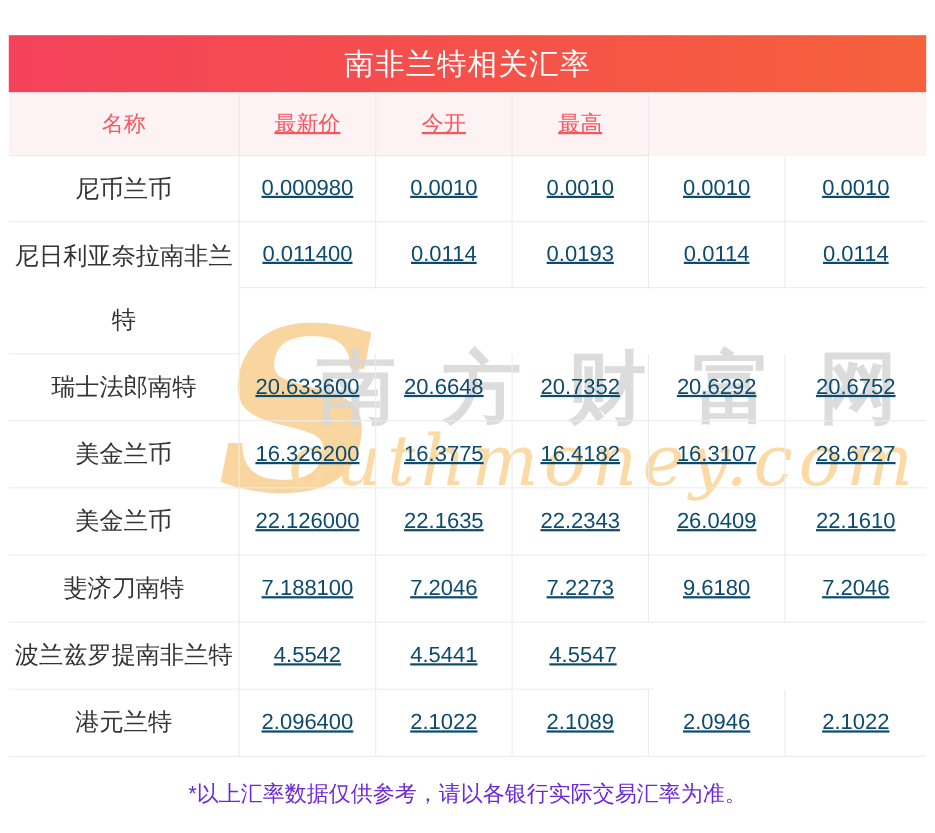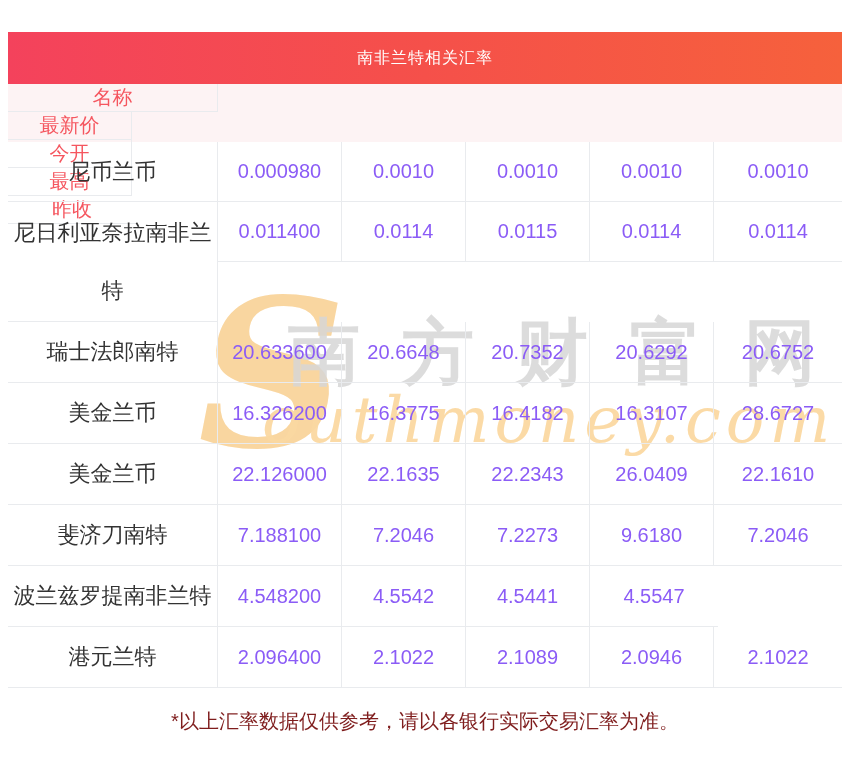--- a/index.html
+++ b/index.html
@@ -24,48 +24,48 @@
     position:absolute;left:262px;top:388px;
     font-family:"DejaVu Serif",serif;font-style:italic;
     font-size:64px;line-height:1;letter-spacing:5px;color:#fbd9a2;opacity:.95;
     white-space:nowrap;
   }
   
   .panel{position:relative;z-index:1;margin:32px 8px 0 8px;width:834px;}
   .titlebar{
     height:52px;display:flex;align-items:center;justify-content:center;
     background:linear-gradient(90deg,#f4425c 0%,#f5504a 50%,#f6613c 100%);
-    color:#ffffff;font-size:16px;letter-spacing:1px;
+    color:#ffffff;font-size:27px;letter-spacing:1px;
   }
   .row{display:flex;align-items:flex-start;}
   .cell{
     display:flex;align-items:center;justify-content:center;text-align:center;
     box-sizing:border-box;border-bottom:1px solid #e9ebee;background:transparent;
   }
   .cell.br{border-right:1px solid #e9ebee;}
   .c0{width:210px;}
-  .cv{width:124px;}
+  .cv{width:124px;text-decoration:underline;}
   .cv.last{width:128px;}
   
-  .hrow{background:#fdf3f4;height:58px;flex-direction:column;}
+  .hrow{background:#fdf3f4;height:58px;}
   .hrow .cell{height:58px;color:#f5565f;font-size:20px;}
   
-  .brow .cell{height:60px;font-size:20px;color:#8b5cf6;}
+  .brow .cell{height:60px;font-size:20px;color:#0c4a6e;}
   .brow .c0{
     height:auto;min-height:60px;font-size:22px;color:#333333;
     line-height:58px;word-break:break-all;padding:0;
   }
   .brow.r6 .cell{height:61px;}
   .brow.r6 .c0{min-height:61px;height:auto;}
   .brow.tall .c0{height:120px;}
   .brow.tall .cv{height:60px;}
   
   .footnote{
     position:relative;z-index:1;margin-top:20px;width:850px;text-align:center;
-    color:#7f1d1d;font-size:20px;
+    color:#6d28d9;font-size:20px;
   }
 </style>
 </head>
 <body>
 
 <div class="watermark">
   <span class="wm-s">S</span>
   <span class="wm-cn">南方财富网</span>
   <span class="wm-en">outhmoney.com</span>
 </div>
@@ -74,37 +74,36 @@
 
   <div class="titlebar">
     <span>南非兰特相关汇率</span>
   </div>
 
   <div class="row hrow">
     <div class="cell c0 br">名称</div>
     <div class="cell cv br">最新价</div>
     <div class="cell cv br">今开</div>
     <div class="cell cv br">最高</div>
-    <div class="cell cv last">昨收</div>
   </div>
 
   <div class="row brow">
     <div class="cell c0 br">尼币兰币</div>
     <div class="cell cv br">0.000980</div>
     <div class="cell cv br">0.0010</div>
     <div class="cell cv br">0.0010</div>
     <div class="cell cv br">0.0010</div>
     <div class="cell cv last">0.0010</div>
   </div>
 
   <div class="row brow tall">
     <div class="cell c0 br">尼日利亚奈拉南非兰特</div>
     <div class="cell cv br">0.011400</div>
     <div class="cell cv br">0.0114</div>
-    <div class="cell cv br">0.0115</div>
+    <div class="cell cv br">0.0193</div>
     <div class="cell cv br">0.0114</div>
     <div class="cell cv last">0.0114</div>
   </div>
 
   <div class="row brow r6">
     <div class="cell c0 br">瑞士法郎南特</div>
     <div class="cell cv br">20.633600</div>
     <div class="cell cv br">20.6648</div>
     <div class="cell cv br">20.7352</div>
     <div class="cell cv br">20.6292</div>
@@ -133,21 +132,20 @@
     <div class="cell c0 br">斐济刀南特</div>
     <div class="cell cv br">7.188100</div>
     <div class="cell cv br">7.2046</div>
     <div class="cell cv br">7.2273</div>
     <div class="cell cv br">9.6180</div>
     <div class="cell cv last">7.2046</div>
   </div>
 
   <div class="row brow r6">
     <div class="cell c0 br">波兰兹罗提南非兰特</div>
-    <div class="cell cv br">4.548200</div>
     <div class="cell cv br">4.5542</div>
     <div class="cell cv br">4.5441</div>
     <div class="cell cv last">4.5547</div>
   </div>
 
   <div class="row brow r6">
     <div class="cell c0 br">港元兰特</div>
     <div class="cell cv br">2.096400</div>
     <div class="cell cv br">2.1022</div>
     <div class="cell cv br">2.1089</div>

